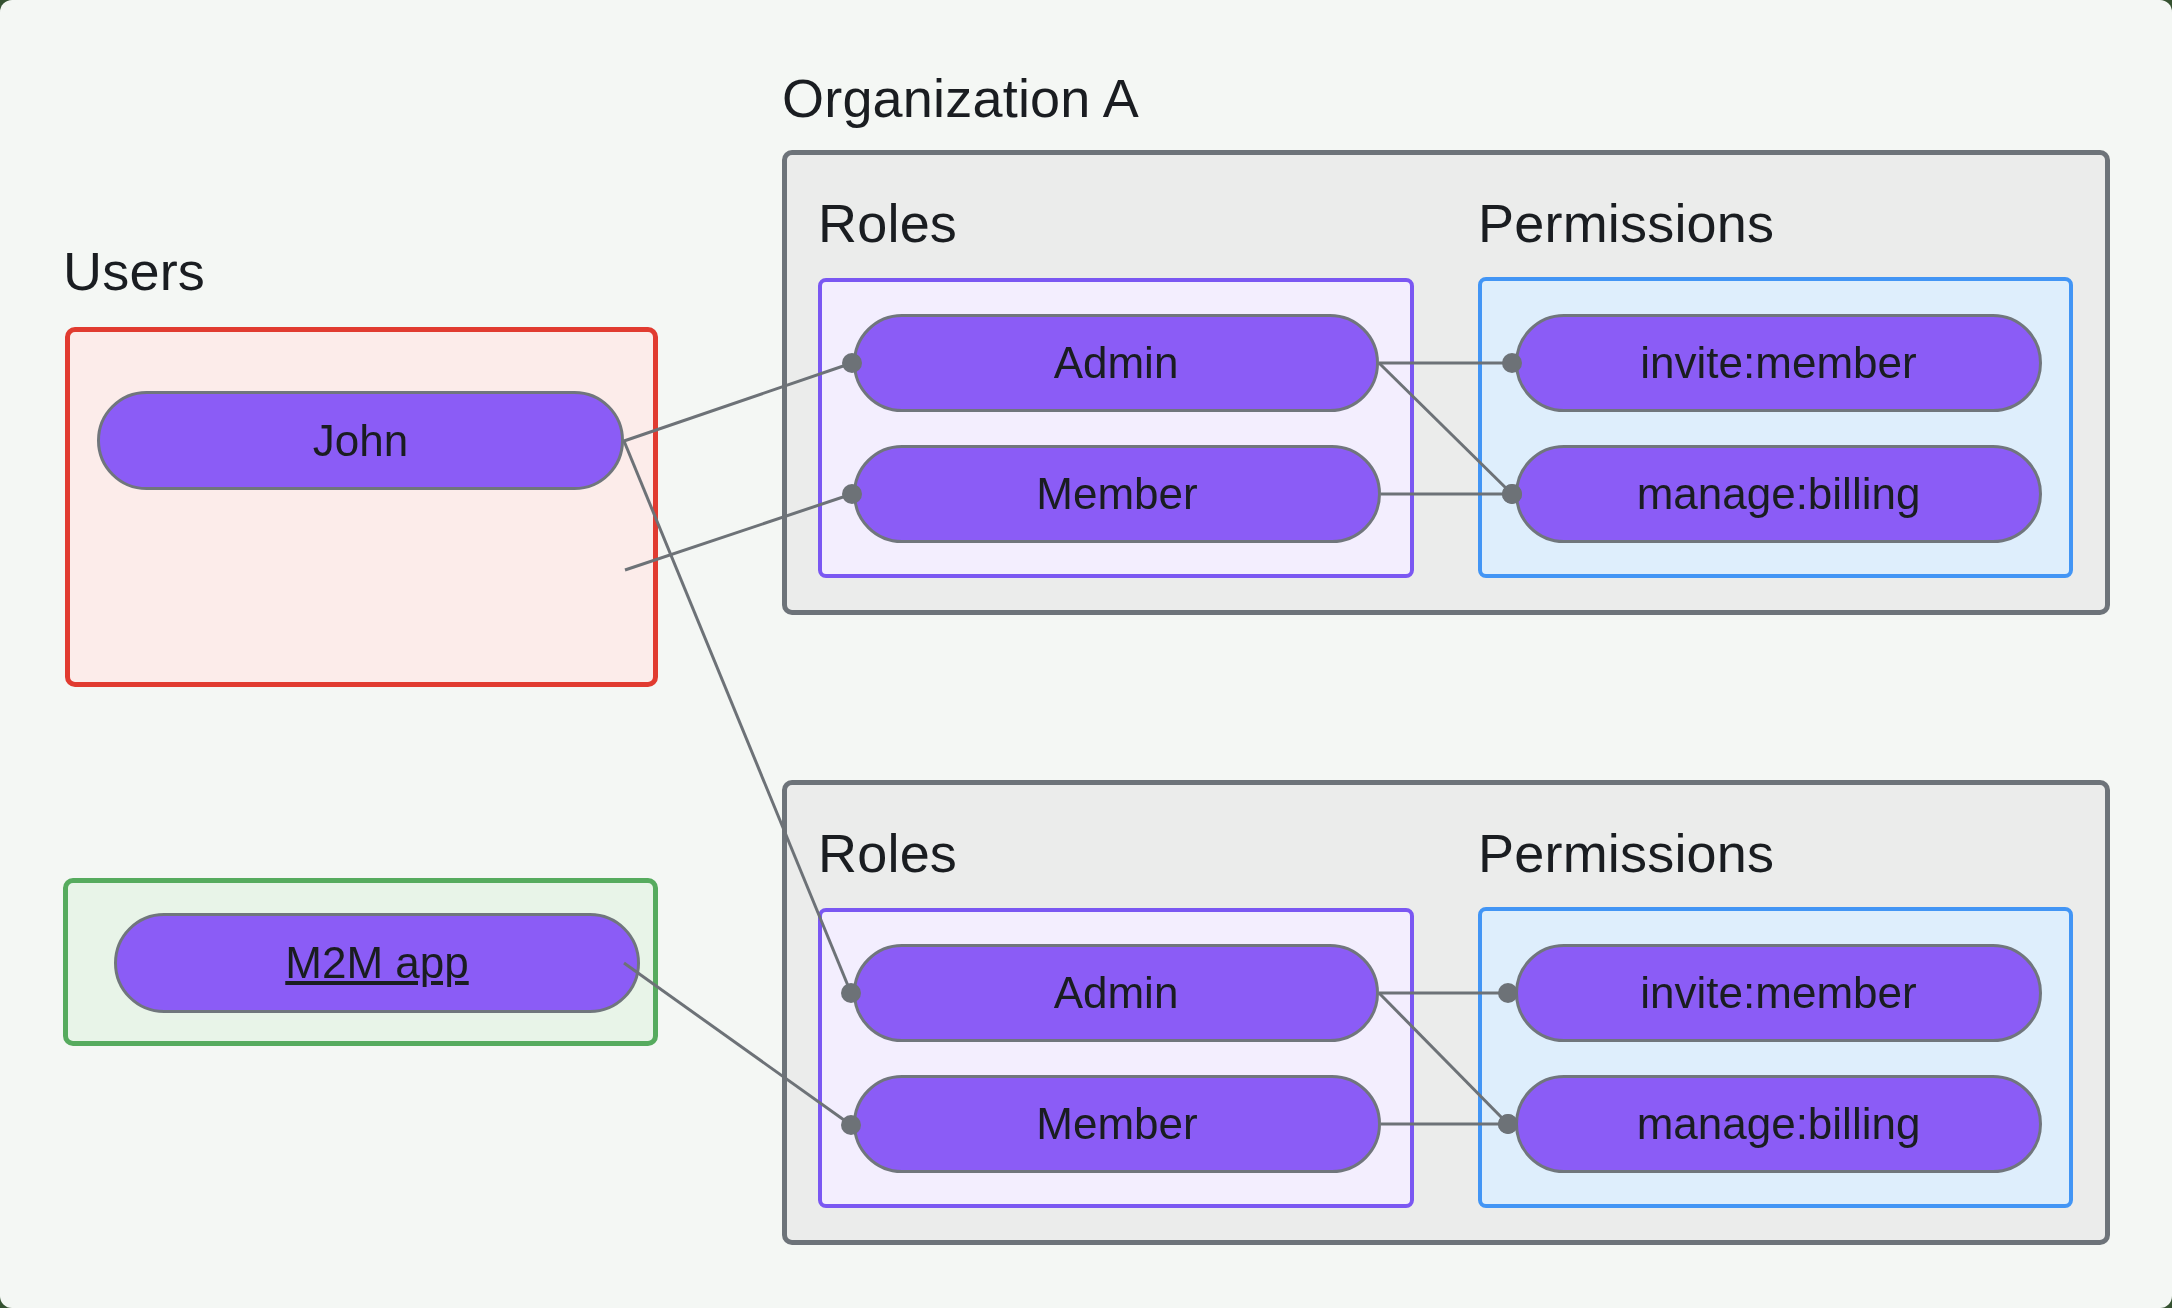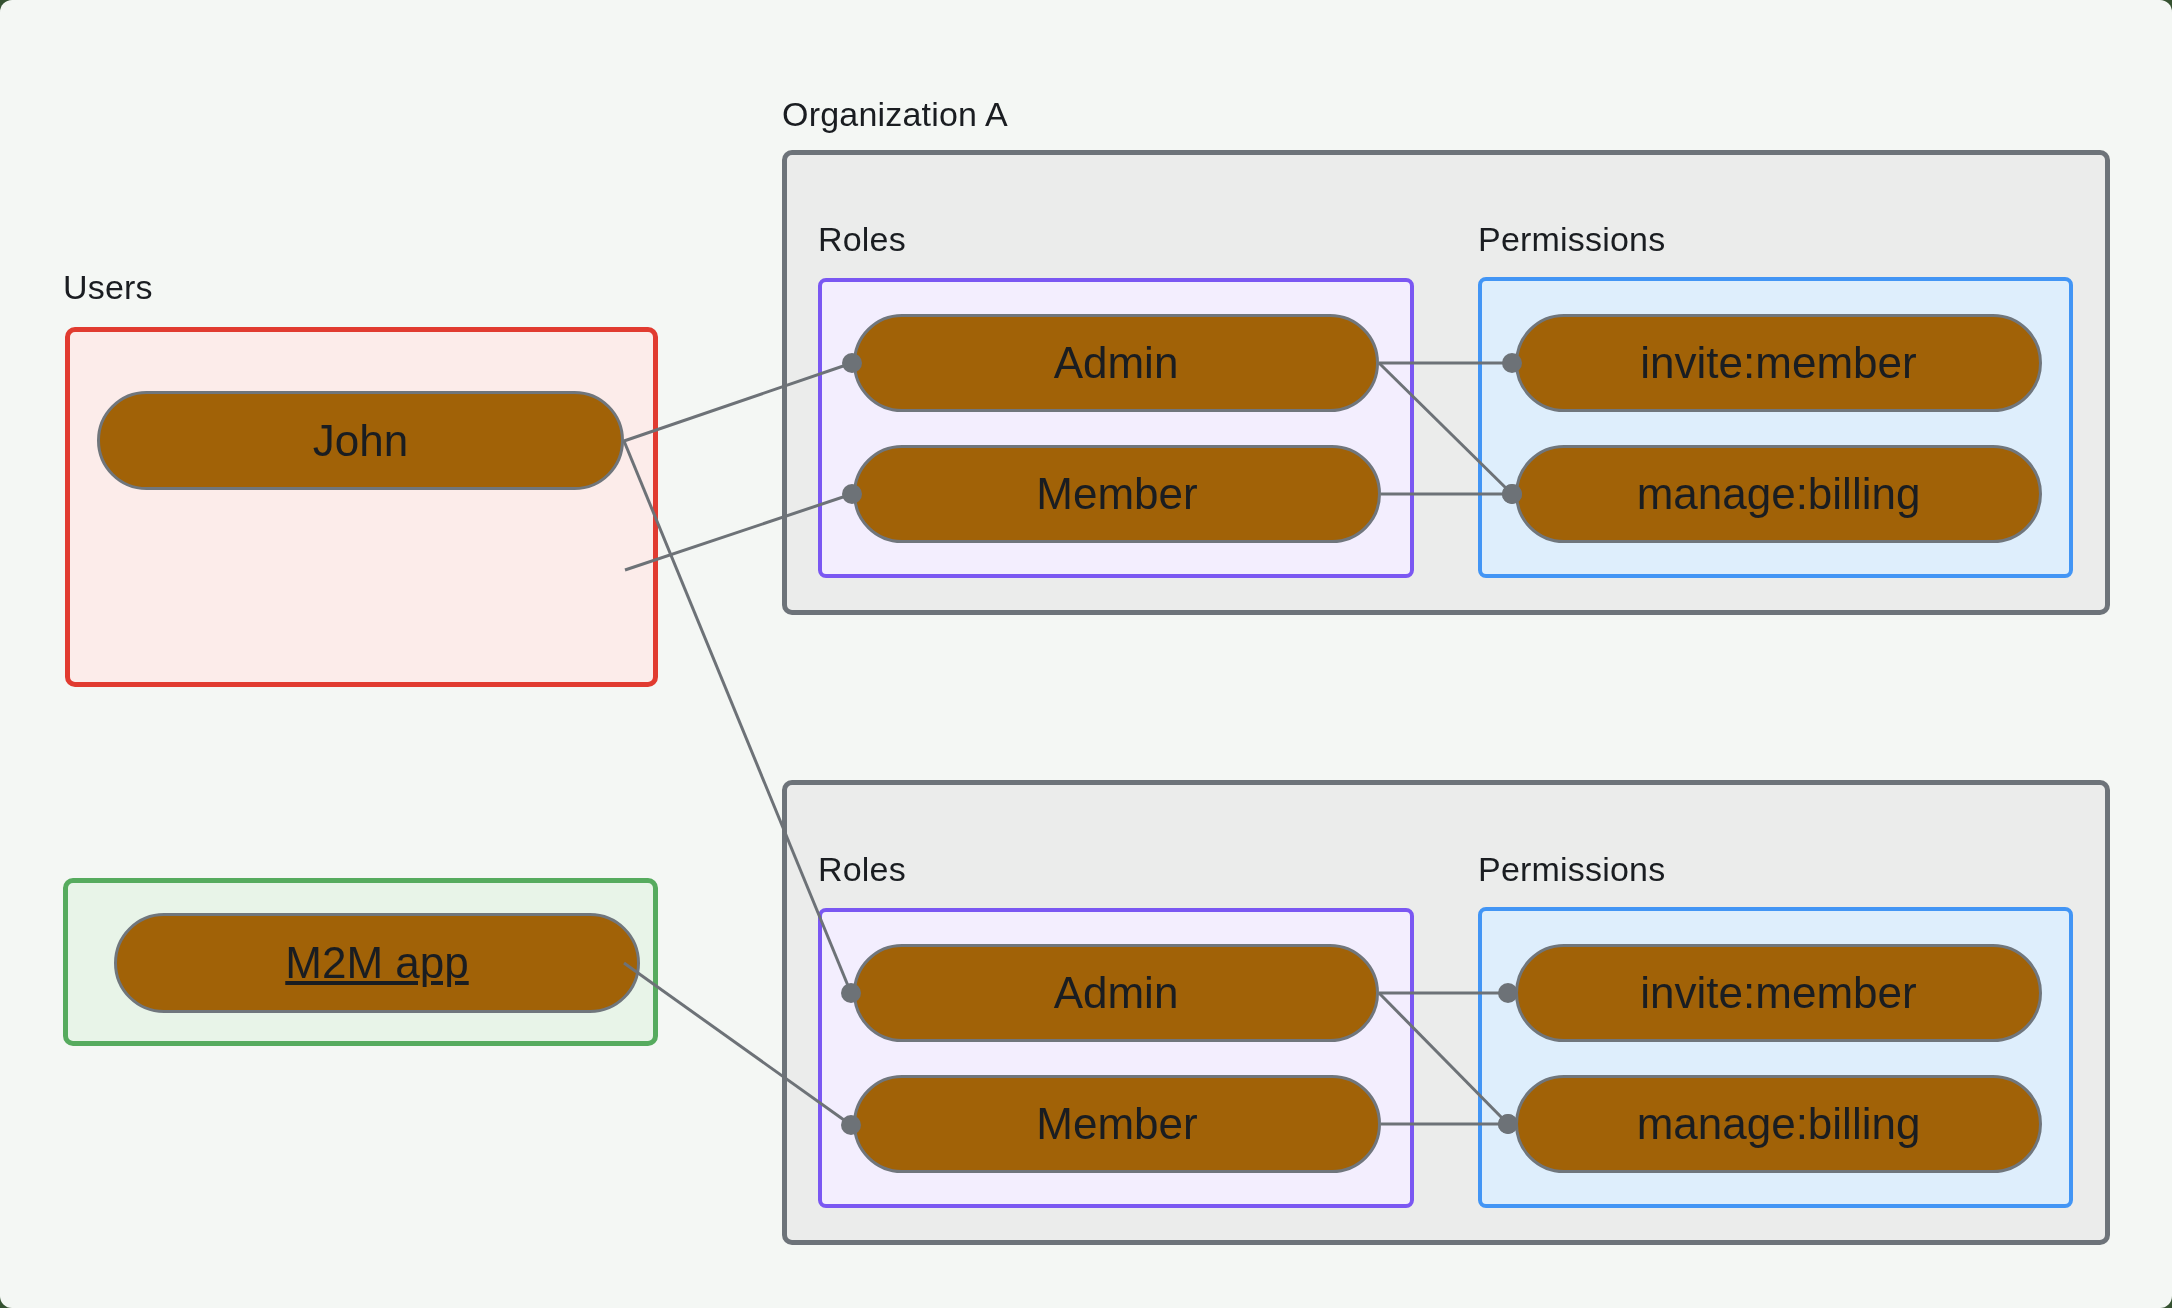--- a/index.html
+++ b/index.html
@@ -6,31 +6,31 @@
   body{
     background:#355231;
     font-family:"Liberation Sans", sans-serif;
     width:2172px;height:1308px;overflow:hidden;
   }
   #page{
     position:relative;width:2172px;height:1308px;
     background:#f4f7f4;border-radius:12px;overflow:hidden;
   }
   .lbl{
-    position:absolute;font-size:34px;line-height:1.2;color:#1a1d21;
-    white-space:nowrap;letter-spacing:0.2px;margin-top:28px;
+    position:absolute;font-size:54px;line-height:1.2;color:#1a1d21;
+    white-space:nowrap;letter-spacing:0.2px;
   }
   .gbox{position:absolute;box-sizing:border-box;}
   .gbox.outer{background:#ebeceb;border:5px solid #6d7379;border-radius:10px;}
   .gbox.users{background:#fcecea;border:5px solid #e13b30;border-radius:10px;}
   .gbox.m2m{background:#e8f4e8;border:5px solid #56ab5e;border-radius:10px;}
   .gbox.roles{background:#f3eefe;border:4px solid #7a57f2;border-radius:8px;}
   .gbox.perms{background:#deeefc;border:4px solid #4295f5;border-radius:8px;}
   .pill{
-    position:absolute;box-sizing:border-box;background:#a16207;
+    position:absolute;box-sizing:border-box;background:#8b5cf6;
     border:3px solid #70767c;border-radius:60px;
     display:flex;align-items:center;justify-content:center;
     font-size:44px;color:#1a1d21;white-space:nowrap;
   }
   #edges{position:absolute;left:0;top:0;width:2172px;height:1308px;pointer-events:none;}
 </style>
 </head>
 <body>
 
 <div id="page">

